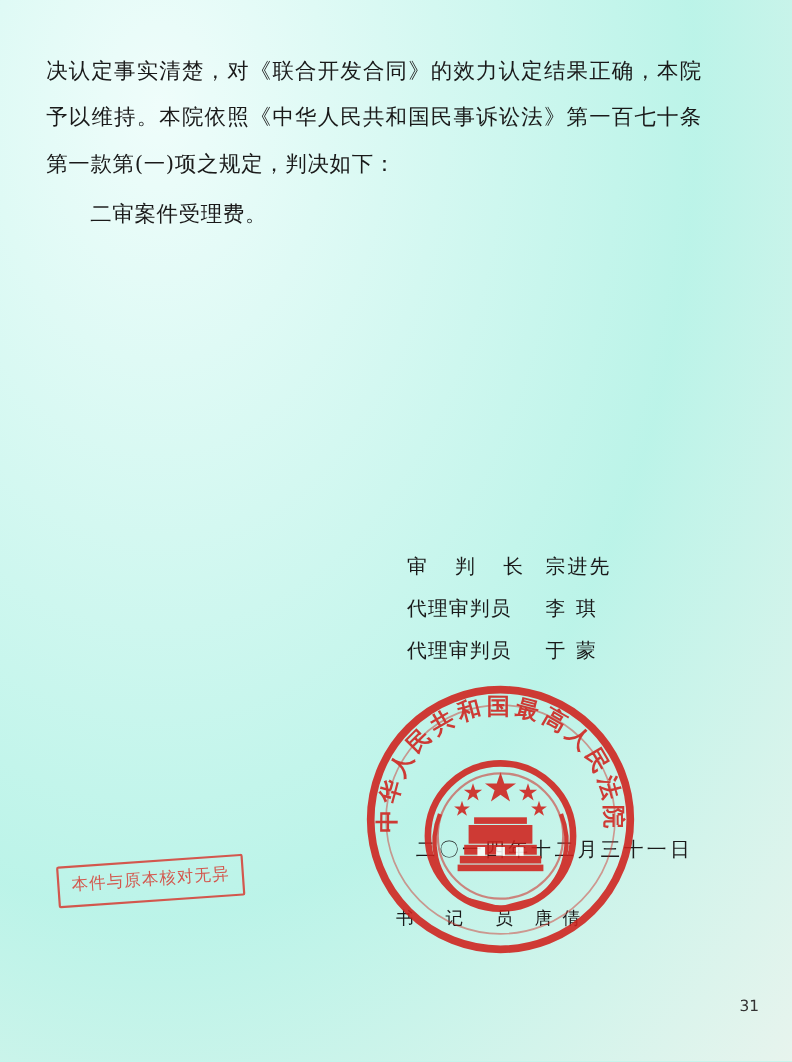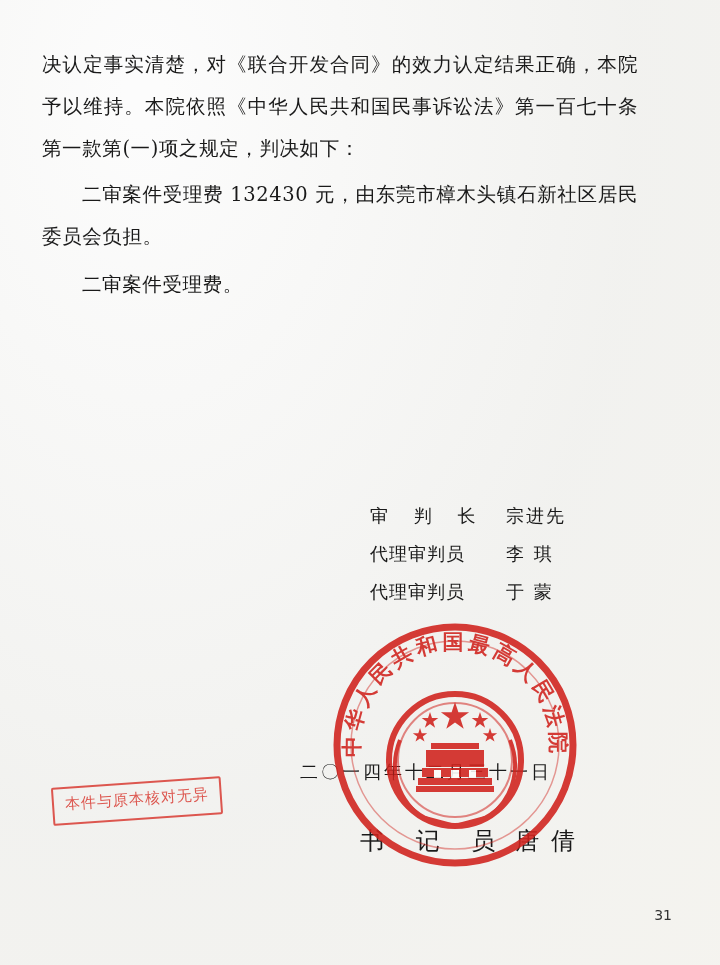--- a/index.html
+++ b/index.html
@@ -12,21 +12,21 @@
     height: 965px;
     position: relative;
     overflow: hidden;
     font-family: "DejaVu Serif", serif;
     color: #1c1c1c;
   }
 
   .page {
     position: absolute;
     inset: 0;
-    background: #e5e5e5;
+    background: #5eead4;
   }
 
   
   .paper-tint {
     position: absolute;
     inset: 0;
     background:
       radial-gradient(ellipse at 20% 10%, rgba(255,255,255,0.9) 0%, rgba(250,250,246,0.6) 60%, rgba(246,245,240,0.9) 100%);
     pointer-events: none;
   }
@@ -61,55 +61,56 @@
     top: 500px;
     width: 260px;
     font-size: 18px;
     line-height: 32px;
     color: #1a1a1a;
   }
   .sig-row {
     display: flex;
     align-items: baseline;
     margin-bottom: 6px;
+    gap: 16px;
   }
   .sig-role {
     width: 110px;
     letter-spacing: 1px;
     white-space: nowrap;
   }
   .sig-role.spaced {
     letter-spacing: 10px;
   }
   .sig-name {
-    margin-left: 26px;
     letter-spacing: 2px;
     white-space: nowrap;
     text-align: right;
   }
 
   
   .date-line {
     position: absolute;
     left: 300px;
     top: 760px;
     width: 330px;
     font-size: 18px;
     letter-spacing: 3px;
     color: #1a1a1a;
     white-space: nowrap;
+    text-align: right;
   }
 
   
   .clerk-line {
     position: absolute;
     left: 360px;
     top: 825px;
     width: 300px;
-    font-size: 24px;
+    font-size: 16px;
     color: #1a1a1a;
     display: flex;
     align-items: baseline;
   }
   .clerk-role {
     letter-spacing: 12px;
     white-space: nowrap;
   }
   .clerk-name {
     margin-left: 8px;
@@ -159,36 +160,35 @@
     font-size: 15px;
     color: #d8352c;
     font-family: "DejaVu Serif", serif;
     letter-spacing: 1px;
     white-space: nowrap;
   }
 
   
   .page-number {
     position: absolute;
-    right: 48px;
+    right: 30px;
     bottom: 42px;
     font-size: 14px;
     color: #333;
     font-family: "DejaVu Sans", sans-serif;
   }
 </style>
 </head>
 <body>
 
 <div class="page">
   <div class="paper-tint"></div>
 
   <div class="body-text">
     <p class="para first">决认定事实清楚，对《联合开发合同》的效力认定结果正确，本院予以维持。本院依照《中华人民共和国民事诉讼法》第一百七十条第一款第(一)项之规定，判决如下：</p>
-    <p class="para indent">二审案件受理费 132430 元，由东莞市樟木头镇石新社区居民委员会负担。</p>
     <p class="para indent">二审案件受理费。</p>
   </div>
 
   <div class="signatures">
     <div class="sig-row">
       <span class="sig-role spaced">审 判 长</span>
       <span class="sig-name">宗进先</span>
     </div>
     <div class="sig-row">
       <span class="sig-role">代理审判员</span>

